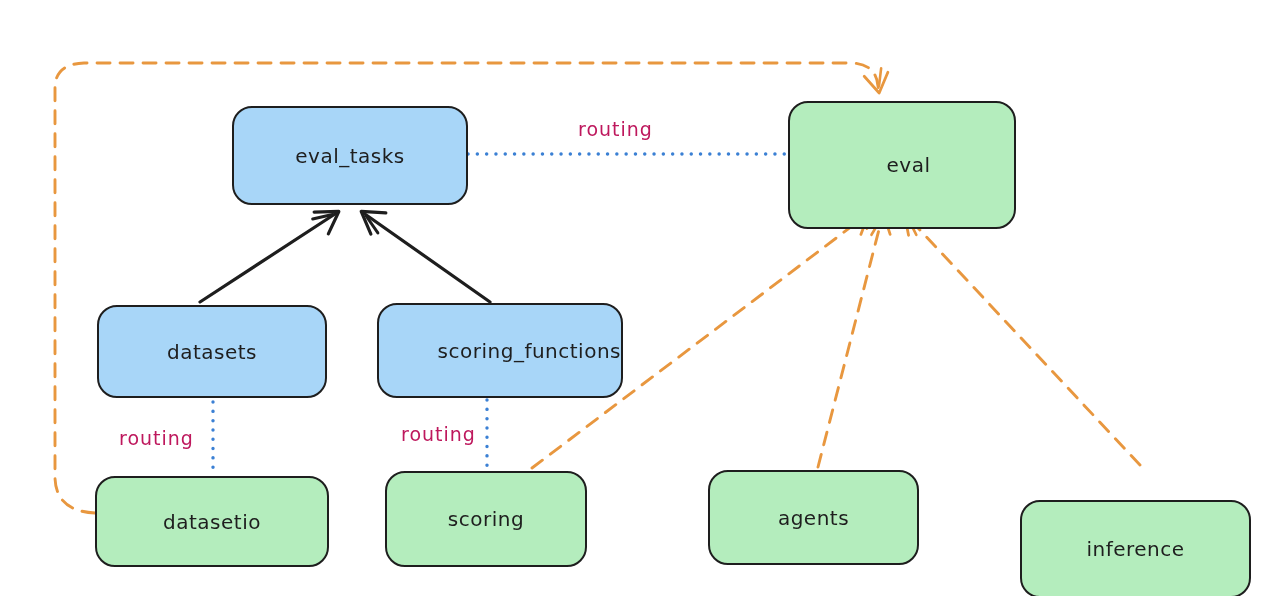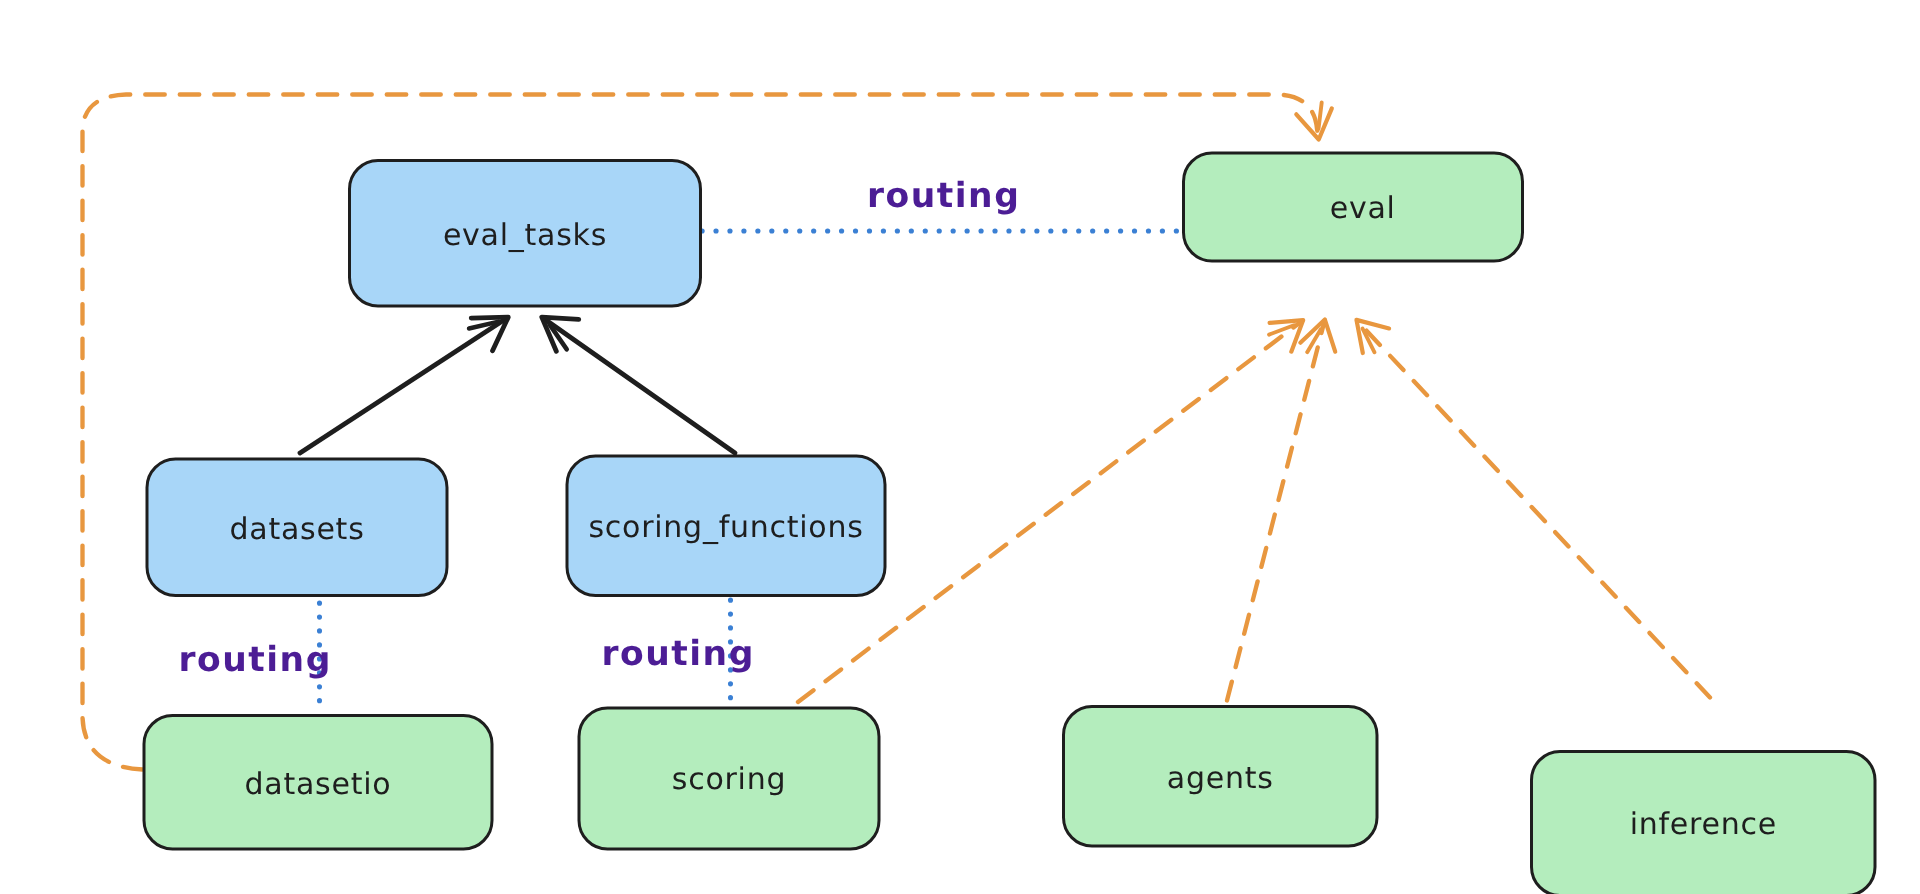--- a/index.html
+++ b/index.html
@@ -33,23 +33,23 @@
     justify-content: center;
     font-size: 20px;
     color: #1e1e1e;
     letter-spacing: 0.5px;
     cursor: pointer;
   }
   .node.blue  { background: #a8d6f8; }
   .node.green { background: #b4edbd; }
   .edge-label {
     position: absolute;
-    font-size: 23px;
-    font-weight: 700;
-    color: #4c1d95;
+    font-size: 19px;
+    font-weight: 400;
+    color: #be185d;
     letter-spacing: 1px;
     white-space: nowrap;
   }
 </style>
 </head>
 <body>
 
 <div class="canvas">
 
   <svg class="connectors" viewBox="0 0 1280 596" xmlns="http://www.w3.org/2000/svg">
@@ -80,29 +80,29 @@
 
     <path d="M 213 402 L 213 473" fill="none" stroke="#3b80d4" stroke-width="3.4" stroke-dasharray="0.1 9.2" stroke-linecap="round"></path>
 
     <path d="M 487 400 L 487 467" fill="none" stroke="#3b80d4" stroke-width="3.4" stroke-dasharray="0.1 9.2" stroke-linecap="round"></path>
   </svg>
 
   <div class="node blue" style="left:232px; top:106px; width:236px; height:99px;">
     <span>eval_tasks</span>
   </div>
 
-  <div class="node green" style="left:788px; top:101px; width:228px; height:74px;padding-left:13px;">
+  <div class="node green" style="left:788px; top:101px; width:228px; height:128px;padding-left:13px;">
     <span>eval</span>
   </div>
 
-  <div class="node blue" style="left:97px; top:305px; width:202px; height:93px;align-items:center;">
+  <div class="node blue" style="left:97px; top:305px; width:230px; height:93px;align-items:center;">
     <span>datasets</span>
   </div>
 
-  <div class="node blue" style="left:377px; top:303px; width:214px; height:95px;">
+  <div class="node blue" style="left:377px; top:303px; width:246px; height:95px;justify-content:flex-end;">
     <span>scoring_functions</span>
   </div>
 
   <div class="node green" style="left:95px; top:476px; width:234px; height:91px;justify-content:center;">
     <span>datasetio</span>
   </div>
 
   <div class="node green" style="left:385px; top:471px; width:202px; height:96px;">
     <span>scoring</span>
   </div>

